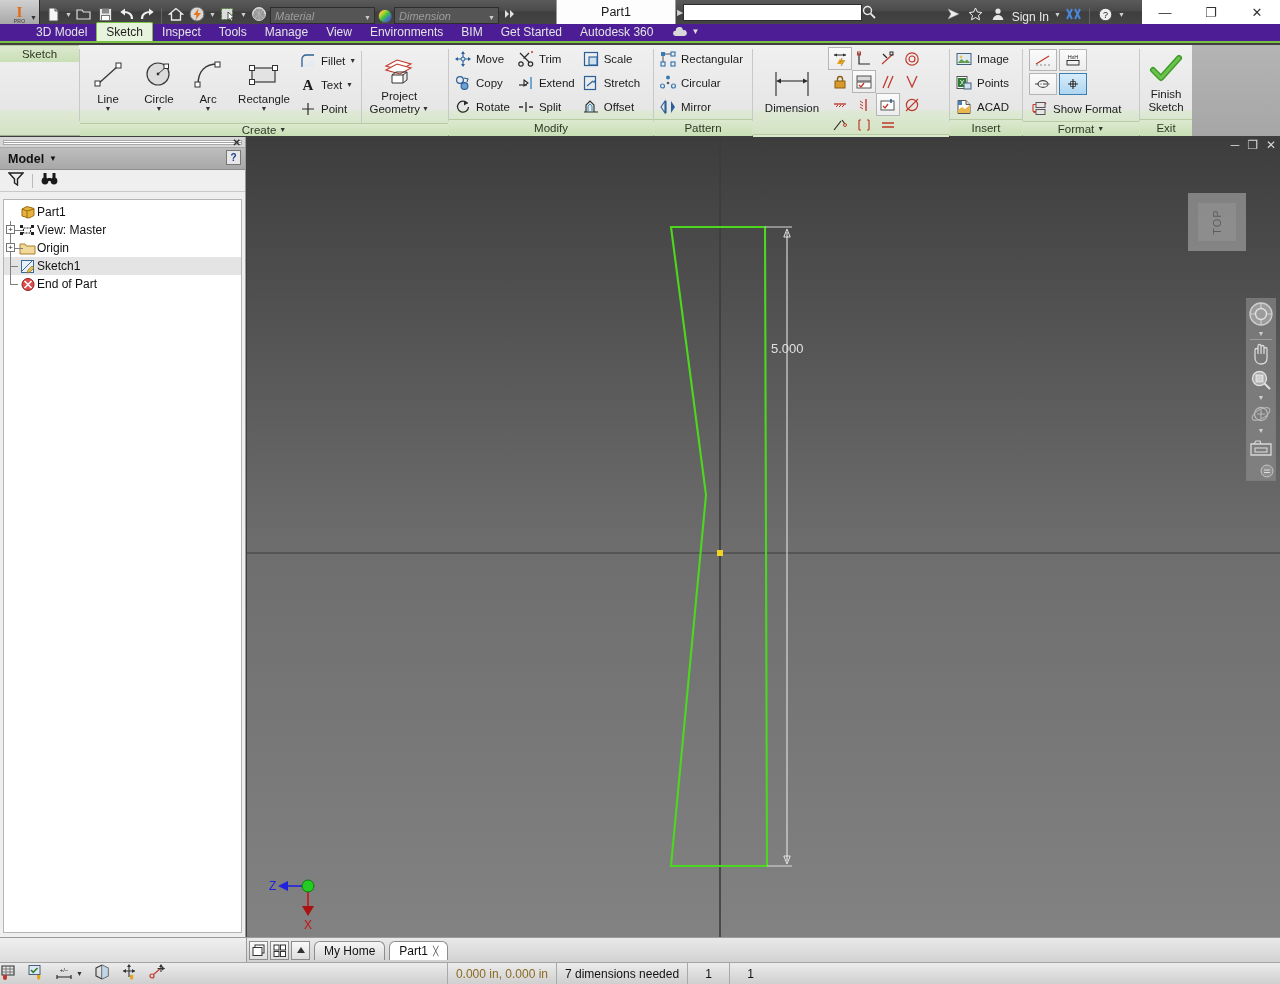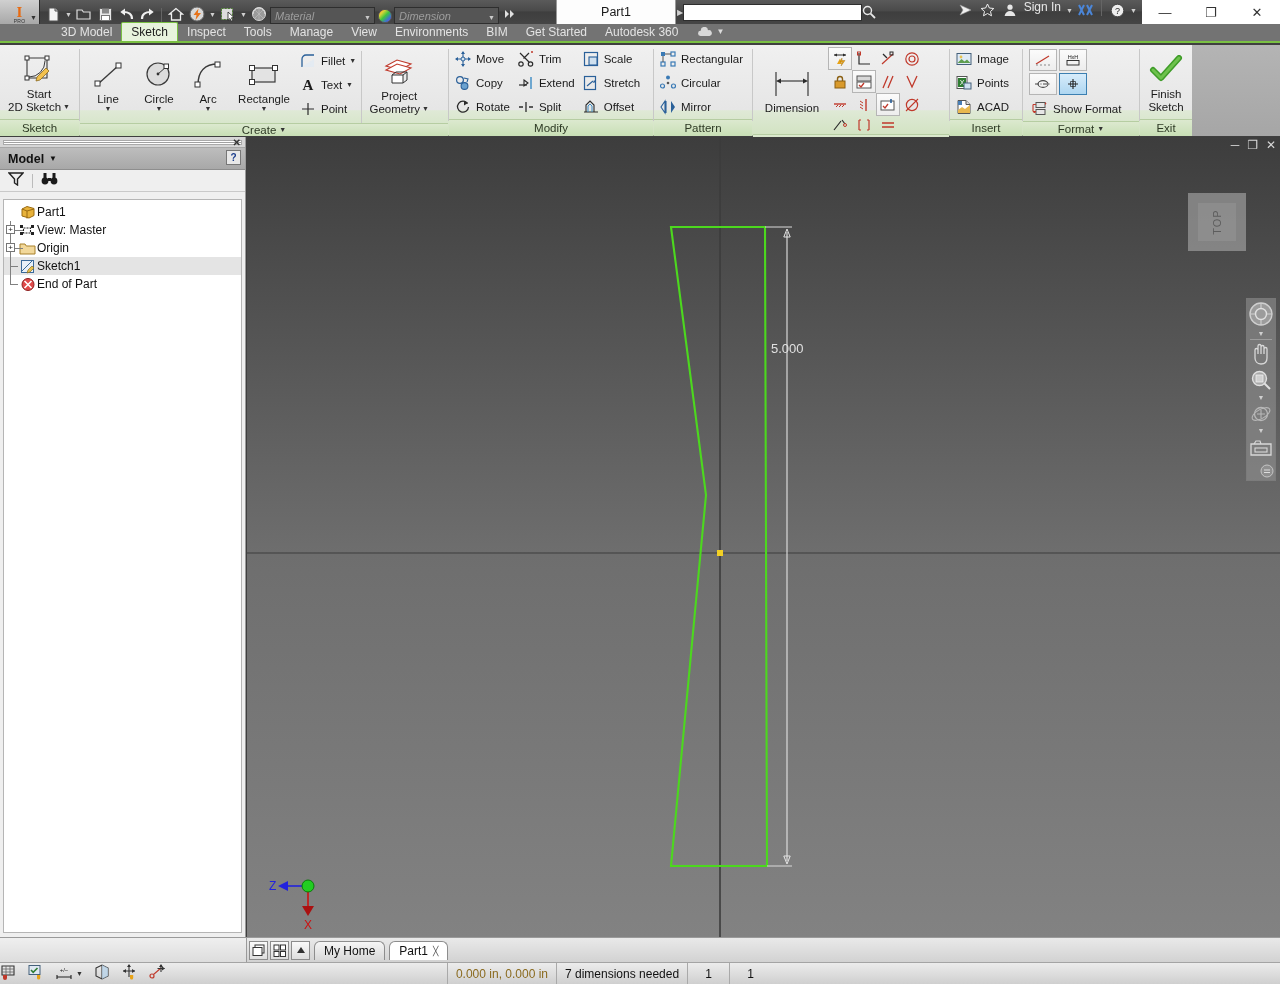--- a/index.html
+++ b/index.html
@@ -50,29 +50,29 @@
     display:flex;align-items:center;justify-content:center; color:#1a1a1a; font-size:12.5px;
   }
   .title-search {
     position:absolute; left:677px; top:0; height:24px; width:175px; display:flex; align-items:center;
   }
   .ts-caret{width:14px;text-align:center;color:#cfcfcf;font-size:8px;}
   .ts-input{flex:1;height:17px;background:#fff;border:1px solid #2e2e2e;}
   .ts-mag{width:22px;display:flex;align-items:center;justify-content:center;}
 
   .title-right { position:absolute; right:0; top:0; height:24px; display:flex; align-items:center; }
-  .tr-group { display:flex; align-items:flex-start; height:24px; gap:2px; padding-right:4px;}
+  .tr-group { display:flex; align-items:flex-end; height:24px; gap:2px; padding-right:16px;}
   .signin { color:#e8e8e8; font-size:12px; padding:0 2px; }
   .winbtns { display:flex; height:24px; background:#fff; }
   .winbtn { width:46px; height:24px; display:flex;align-items:center;justify-content:center; color:#333; font-size:13px;}
 
   
   .tabrow {
     position:absolute; left:0; top:24px; width:1280px; height:19px;
-    background:#737373; display:flex; align-items:flex-end; padding-left:52px;
+    background:#4c1d95; display:flex; align-items:flex-end; padding-left:27px;
     border-bottom:2px solid #7ac043;
   }
   .tab {
     height:19px; padding:0 9px; display:flex; align-items:center; color:#e3e3e3; font-size:12px;
     border-top:1px solid transparent;
   }
   .tab.active {
     background:#e8f3dd; color:#1d1d1d;
     border:1px solid #7ac043; border-bottom:none;
     border-top-left-radius:2px;border-top-right-radius:2px;
@@ -386,39 +386,20 @@
       <svg width="16" height="10" viewBox="0 0 16 10">
           <path d="M3.5 9a2.6 2.6 0 0 1 .3-5.2A3.6 3.6 0 0 1 11 3.2 2.9 2.9 0 0 1 12.6 9z" fill="#d8d8d8"></path>
         </svg>
       <span style="font-size:8px;color:#ddd">▼</span>
     </div>
   </div>
 
   <div class="ribbon">
 
     <div class="panel" style="width:79px">
-      <div class="panel-body">
-        <div class="big-btn">
-          <span class="ic">
-            <svg width="32" height="30" viewBox="0 0 32 30">
-              <path d="M4 3h20v20H4z" fill="none" stroke="#3a3a3a" stroke-width="1.1"></path>
-              <rect x="2" y="1" width="4" height="4" fill="#fff" stroke="#333"></rect>
-              <rect x="22" y="1" width="4" height="4" fill="#fff" stroke="#333"></rect>
-              <rect x="2" y="21" width="4" height="4" fill="#fff" stroke="#333"></rect>
-              <path d="M6 22a16 16 0 0 0 16-16" fill="none" stroke="#3a3a3a"></path>
-              <path d="M14 22l9-9 3 3-9 9-4 1z" fill="#f2c14e" stroke="#8a6a20" stroke-width=".8"></path>
-            </svg>
-          </span>
-          <span>Start</span>
-          <span style="display:flex;align-items:center;gap:2px">
-            <span>2D Sketch</span>
-            <span class="sm-caret">▼</span>
-          </span>
-        </div>
-      </div>
       <div class="panel-title">Sketch</div>
     </div>
     <div class="panel-sep"></div>
 
     <div class="panel" style="width:368px">
       <div class="panel-body">
         <div class="big-btn" style="width:50px">
           <span class="ic">
             <svg width="30" height="28" viewBox="0 0 30 28">
                 <path d="M5 23L25 5" stroke="#3a3a3a" stroke-width="1.4"></path>

